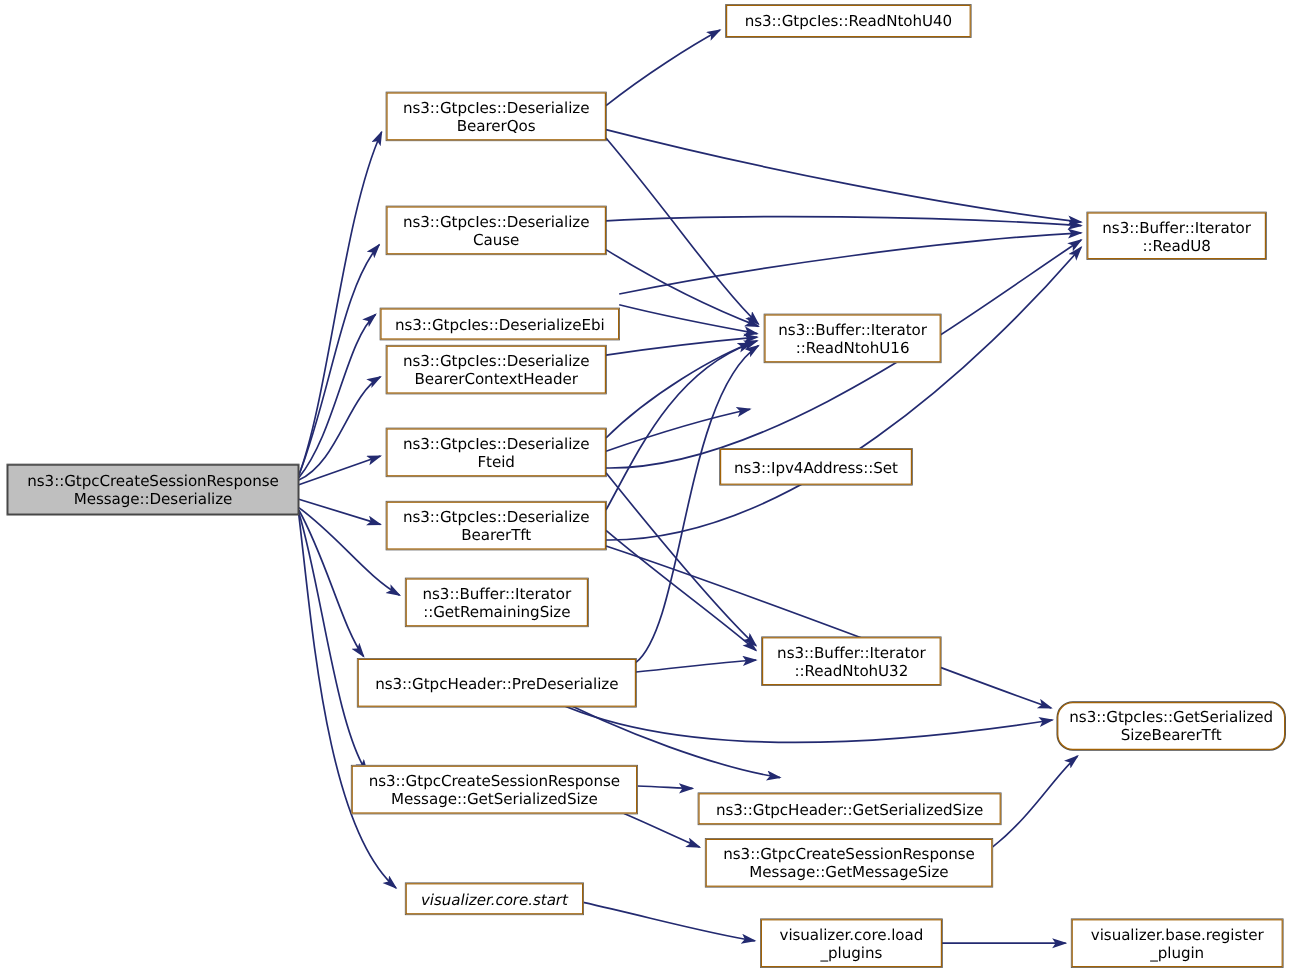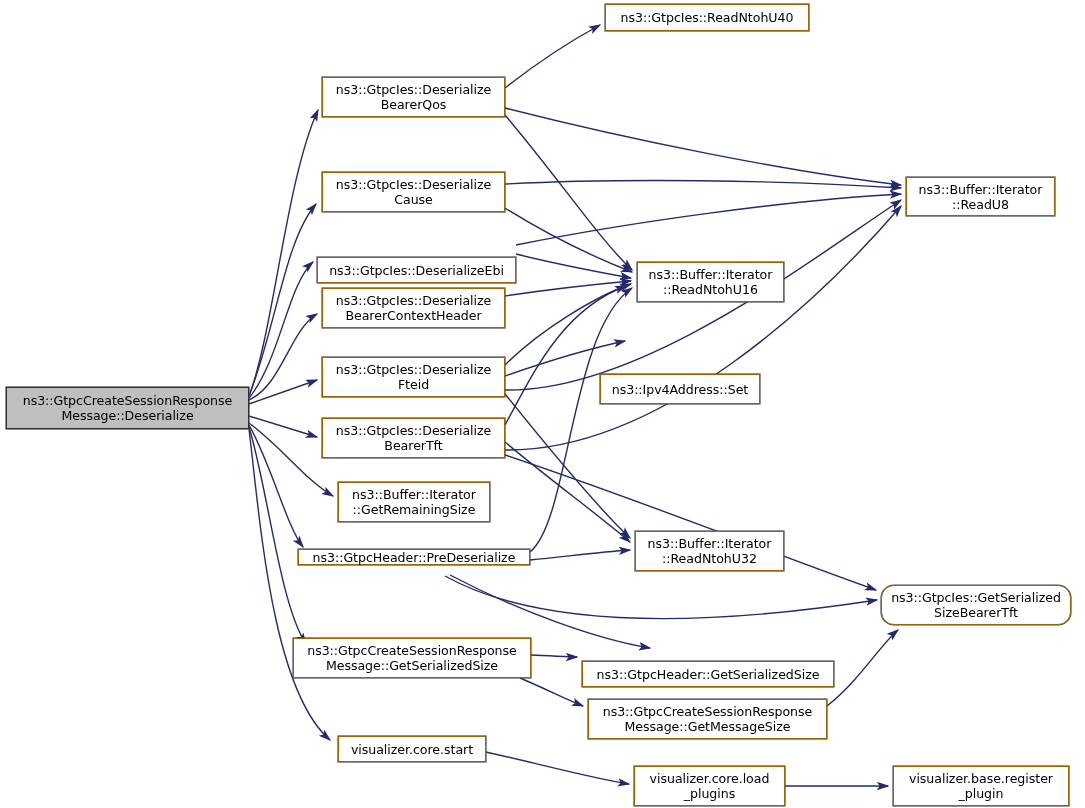--- a/index.html
+++ b/index.html
@@ -113,29 +113,29 @@
 ::ReadNtohU16</div>
       <div class="gnode thick" style="left: 322px; top: 288px; width: 183px; height: 40px;">ns3::GtpcIes::Deserialize
 BearerContextHeader</div>
       <div class="gnode thick" style="left: 600px; top: 326px; width: 160px; height: 30px; margin-top: 48px;">ns3::Ipv4Address::Set</div>
       <div class="gnode thick" style="left: 322px; top: 357px; width: 183px; height: 40px;">ns3::GtpcIes::Deserialize
 Fteid</div>
       <div class="gnode thick" style="left: 322px; top: 418px; width: 183px; height: 40px;">ns3::GtpcIes::Deserialize
 BearerTft</div>
       <div class="gnode thick" style="left: 338px; top: 482px; width: 152px; height: 40px;">ns3::Buffer::Iterator
 ::GetRemainingSize</div>
-      <div class="gnode thick" style="left: 298px; top: 549px; width: 232px; height: 16px;">ns3::GtpcHeader::PreDeserialize</div>
+      <div class="gnode thick" style="left: 298px; top: 549px; width: 232px; height: 40px;">ns3::GtpcHeader::PreDeserialize</div>
       <div class="gnode thick" style="left: 635px; top: 531px; width: 149px; height: 40px;">ns3::Buffer::Iterator
 ::ReadNtohU32</div>
       <div class="gnode thick" style="left: 881px; top: 585px; width: 190px; height: 40px; border-radius: 13px;">ns3::GtpcIes::GetSerialized
 SizeBearerTft</div>
       <div class="gnode thick" style="left: 293px; top: 638px; width: 238px; height: 40px;">ns3::GtpcCreateSessionResponse
 Message::GetSerializedSize</div>
       <div class="gnode thick" style="left: 582px; top: 645px; width: 252px; height: 26px; margin-top: 16px;">ns3::GtpcHeader::GetSerializedSize</div>
       <div class="gnode thick" style="left: 588px; top: 699px; width: 239px; height: 40px;">ns3::GtpcCreateSessionResponse
 Message::GetMessageSize</div>
-      <div class="gnode thick" style="left: 338px; top: 736px; width: 148px; height: 26px;">visualizer.core.start</div>
+      <div class="gnode thick" style="left: 338px; top: 736px; width: 148px; height: 26px; font-style: italic;">visualizer.core.start</div>
       <div class="gnode thick" style="left: 634px; top: 766px; width: 151px; height: 40px;">visualizer.core.load
 _plugins</div>
       <div class="gnode thick" style="left: 893px; top: 766px; width: 176px; height: 40px;">visualizer.base.register
 _plugin</div>
     </div>
 </div>
 
 </body></html>

